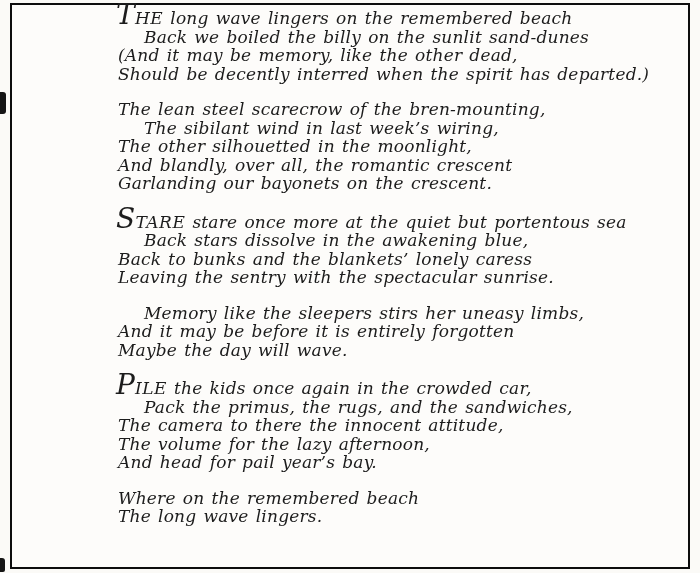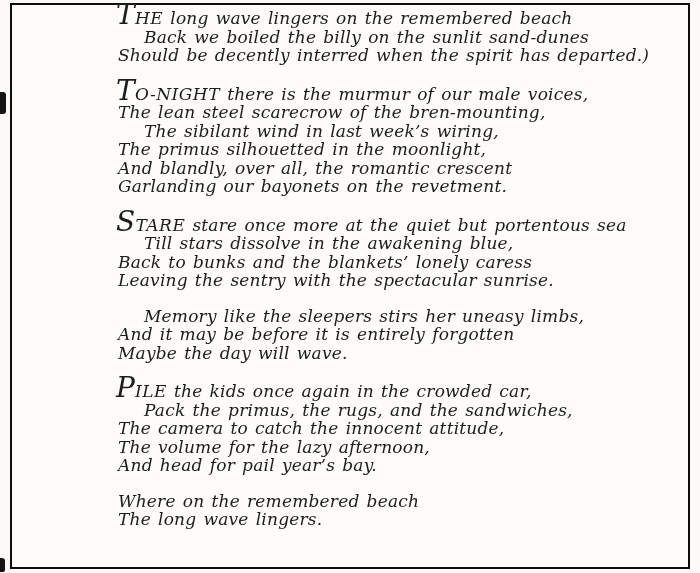--- a/index.html
+++ b/index.html
@@ -62,49 +62,49 @@
   <div class="scan-artifact artifact-1"></div>
   <div class="scan-artifact artifact-2"></div>
 
   <div class="page-frame"></div>
 
   <div class="poem">
 
     <div class="stanza">
       <div class="line"><span class="initial">T</span><span class="caps">HE</span><span> long wave lingers on the remembered beach</span></div>
       <div class="line indent">Back we boiled the billy on the sunlit sand-dunes</div>
+      <div class="line">(And it may be memory, like the other dead,</div>
       <div class="line">Should be decently interred when the spirit has departed.)</div>
     </div>
 
     <div class="stanza">
-      <div class="line"><span class="initial">T</span><span class="caps">O-NIGHT</span><span> there is the murmur of our male voices,</span></div>
       <div class="line">The lean steel scarecrow of the bren-mounting,</div>
       <div class="line indent">The sibilant wind in last week’s wiring,</div>
-      <div class="line">The primus silhouetted in the moonlight,</div>
+      <div class="line">The other silhouetted in the moonlight,</div>
       <div class="line">And blandly, over all, the romantic crescent</div>
-      <div class="line">Garlanding our bayonets on the revetment.</div>
+      <div class="line">Garlanding our bayonets on the crescent.</div>
     </div>
 
     <div class="stanza">
       <div class="line"><span class="initial">S</span><span class="caps">TARE</span><span> stare once more at the quiet but portentous sea</span></div>
-      <div class="line indent">Till stars dissolve in the awakening blue,</div>
+      <div class="line indent">Back stars dissolve in the awakening blue,</div>
       <div class="line">Back to bunks and the blankets’ lonely caress</div>
       <div class="line">Leaving the sentry with the spectacular sunrise.</div>
     </div>
 
     <div class="stanza">
       <div class="line indent">Memory like the sleepers stirs her uneasy limbs,</div>
       <div class="line">And it may be before it is entirely forgotten</div>
       <div class="line">Maybe the day will wave.</div>
     </div>
 
     <div class="stanza">
       <div class="line"><span class="initial">P</span><span class="caps">ILE</span><span> the kids once again in the crowded car,</span></div>
       <div class="line indent">Pack the primus, the rugs, and the sandwiches,</div>
-      <div class="line">The camera to catch the innocent attitude,</div>
+      <div class="line">The camera to there the innocent attitude,</div>
       <div class="line">The volume for the lazy afternoon,</div>
       <div class="line">And head for pail year’s bay.</div>
     </div>
 
     <div class="stanza">
       <div class="line">Where on the remembered beach</div>
       <div class="line">The long wave lingers.</div>
     </div>
 
   </div>

